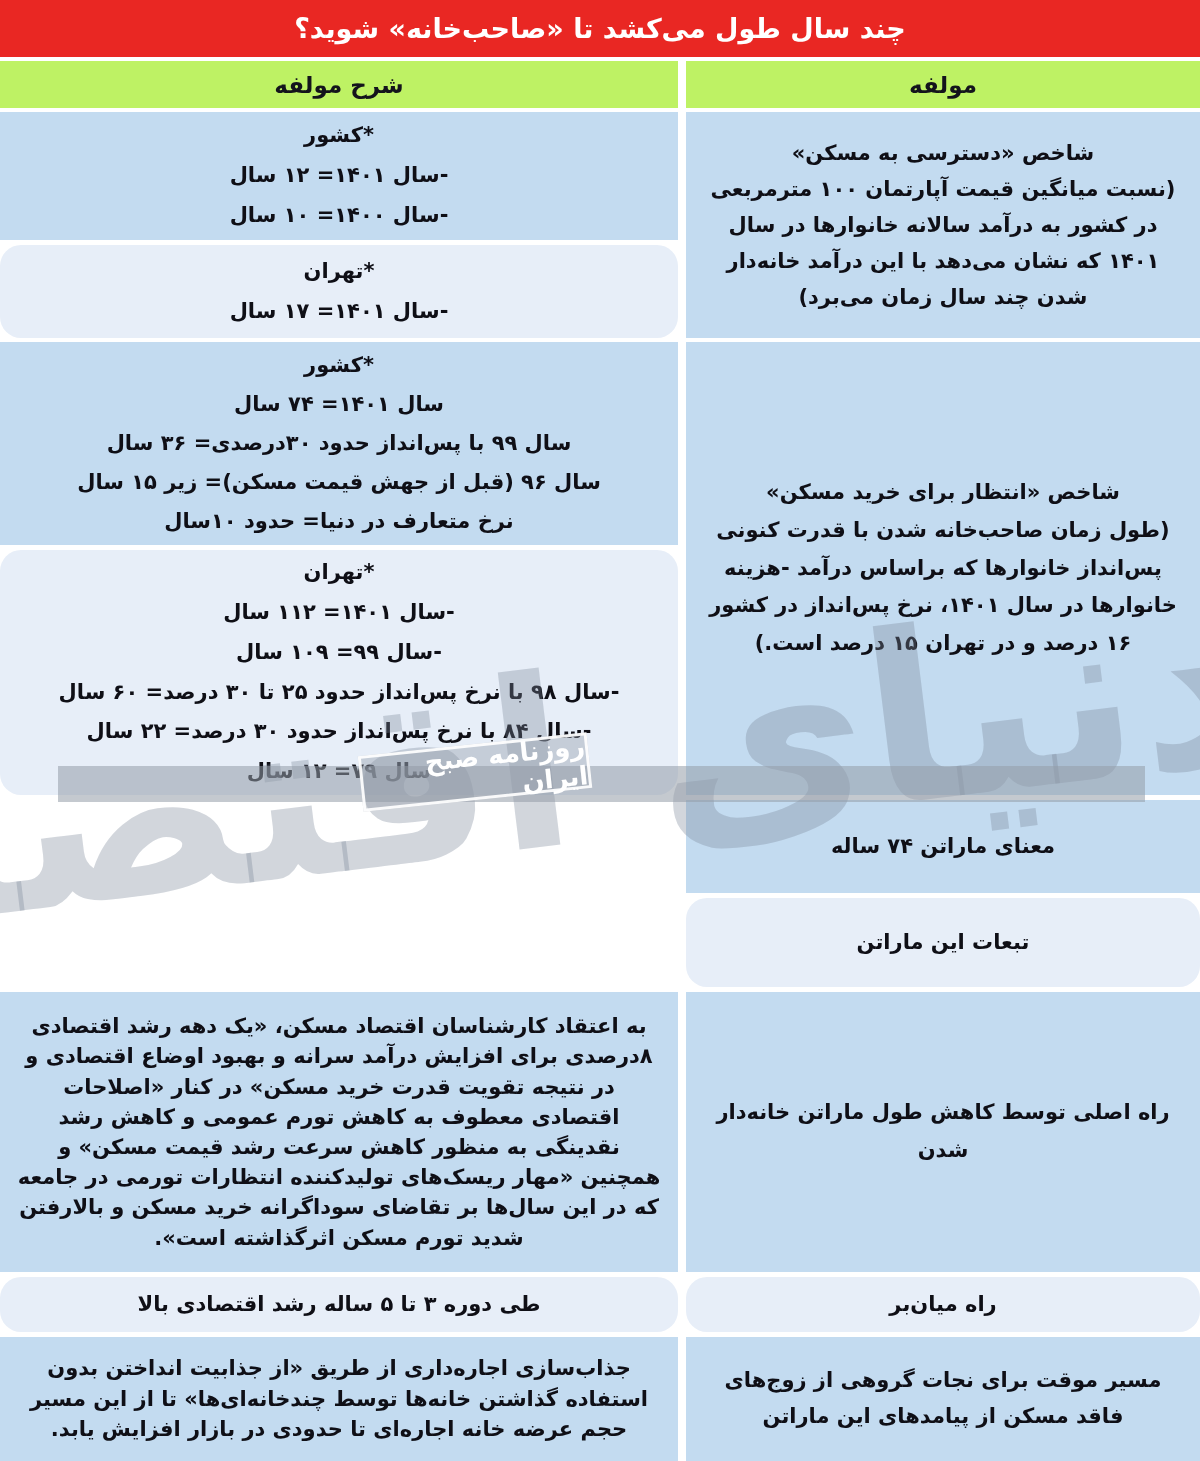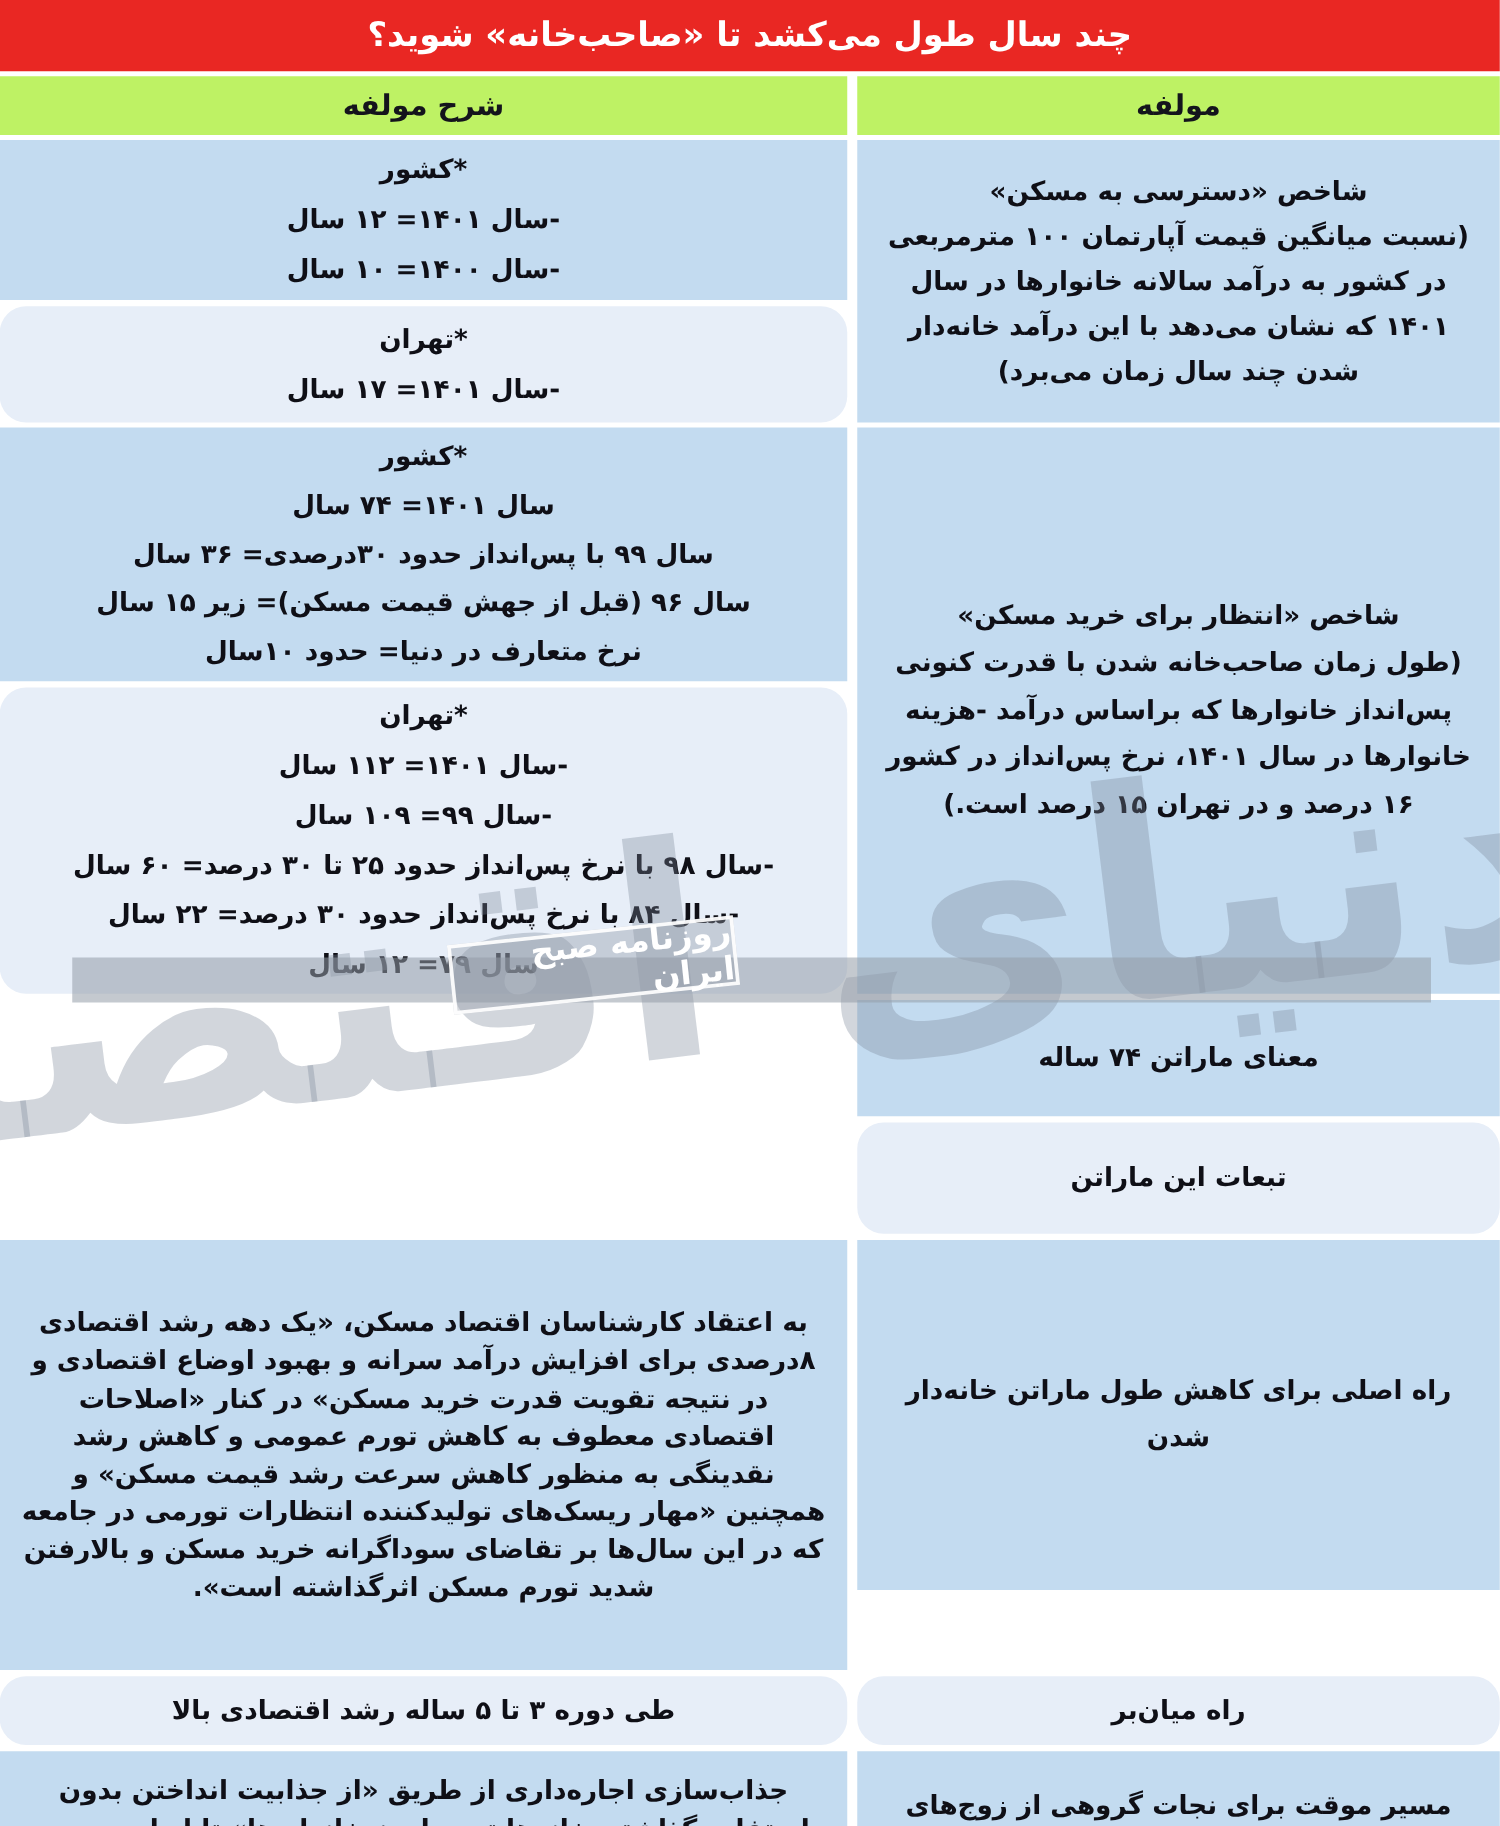--- a/index.html
+++ b/index.html
@@ -49,21 +49,21 @@
   .r2 .comp{height:453px;line-height:1.8;}
   .r2 .d0{height:203px;line-height:1.85;}
   .r2 .d1{height:245px;line-height:1.9;}
 
   .r3{margin-bottom:5px;}
   .r3 .cell{height:93px;line-height:1.85;}
   .r4{margin-bottom:5px;gap:12px;}
   .r4 .cell{height:89px;line-height:1.85;}
   .r5{margin-bottom:5px;}
   .r5 .comp{height:280px;}
-  .r5 .desc{height:344px;line-height:1.44;font-size:21px;}
+  .r5 .desc{height:280px;line-height:1.44;font-size:21px;}
   .r6{margin-bottom:5px;}
   .r6 .cell{height:55px;line-height:1.3;}
   .r7 .comp{height:124px;line-height:1.7;}
   .r7 .desc{height:124px;line-height:1.45;}
 
   
   .wm{position:absolute;pointer-events:none;z-index:5;}
   .wm-logo{
     top:640px;right:-60px;width:1320px;
     font-size:235px;font-weight:bold;line-height:1;
@@ -128,21 +128,21 @@
 
   <div class="row r3">
     <div class="cell dark comp">معنای ماراتن ۷۴ ساله</div>
   </div>
 
   <div class="row r4">
     <div class="cell light comp">تبعات این ماراتن</div>
   </div>
 
   <div class="row r5">
-    <div class="cell dark comp">راه اصلی برای کاهش طول ماراتن خانه‌دار شدن</div>
+    <div class="cell dark comp">راه اصلی توسط کاهش طول ماراتن خانه‌دار شدن</div>
     <div class="cell dark desc">به اعتقاد کارشناسان اقتصاد مسکن، «یک دهه رشد اقتصادی ۸درصدی برای افزایش درآمد سرانه و بهبود اوضاع اقتصادی و در نتیجه تقویت قدرت خرید مسکن» در کنار «اصلاحات اقتصادی معطوف به کاهش تورم عمومی و کاهش رشد نقدینگی به منظور کاهش سرعت رشد قیمت مسکن» و همچنین «مهار ریسک‌های تولیدکننده انتظارات تورمی در جامعه که در این سال‌ها بر تقاضای سوداگرانه خرید مسکن و بالارفتن شدید تورم مسکن اثرگذاشته است».</div>
   </div>
 
   <div class="row r6">
     <div class="cell light comp">راه میان‌بر</div>
     <div class="cell light desc">طی دوره ۳ تا ۵ ساله رشد اقتصادی بالا</div>
   </div>
 
   <div class="row r7">
     <div class="cell dark comp">مسیر موقت برای نجات گروهی از زوج‌های فاقد مسکن از پیامدهای این ماراتن</div>

